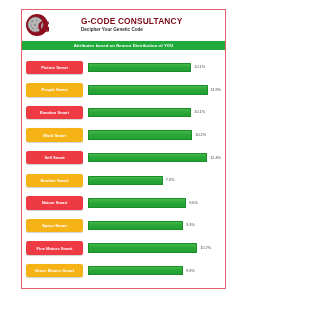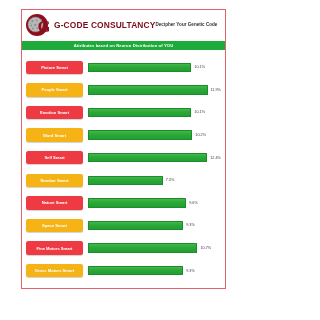--- a/index.html
+++ b/index.html
@@ -40,22 +40,24 @@
   #logo {
     width: 24px; height: 24px;
     flex: 0 0 24px;
     position: relative;
     margin-right: 5px;
   }
   #logo svg { display: block; }
 
   #brand-text {
     display: flex;
+    flex-direction: column;
     justify-content: center;
     line-height: 1;
+    margin-left: 27px;
   }
   #brand-title {
     font-size: 8.4px;
     font-weight: bold;
     color: #7a0c18;
     letter-spacing: 0.15px;
     white-space: nowrap;
   }
   #brand-sub {
     font-size: 4.6px;

